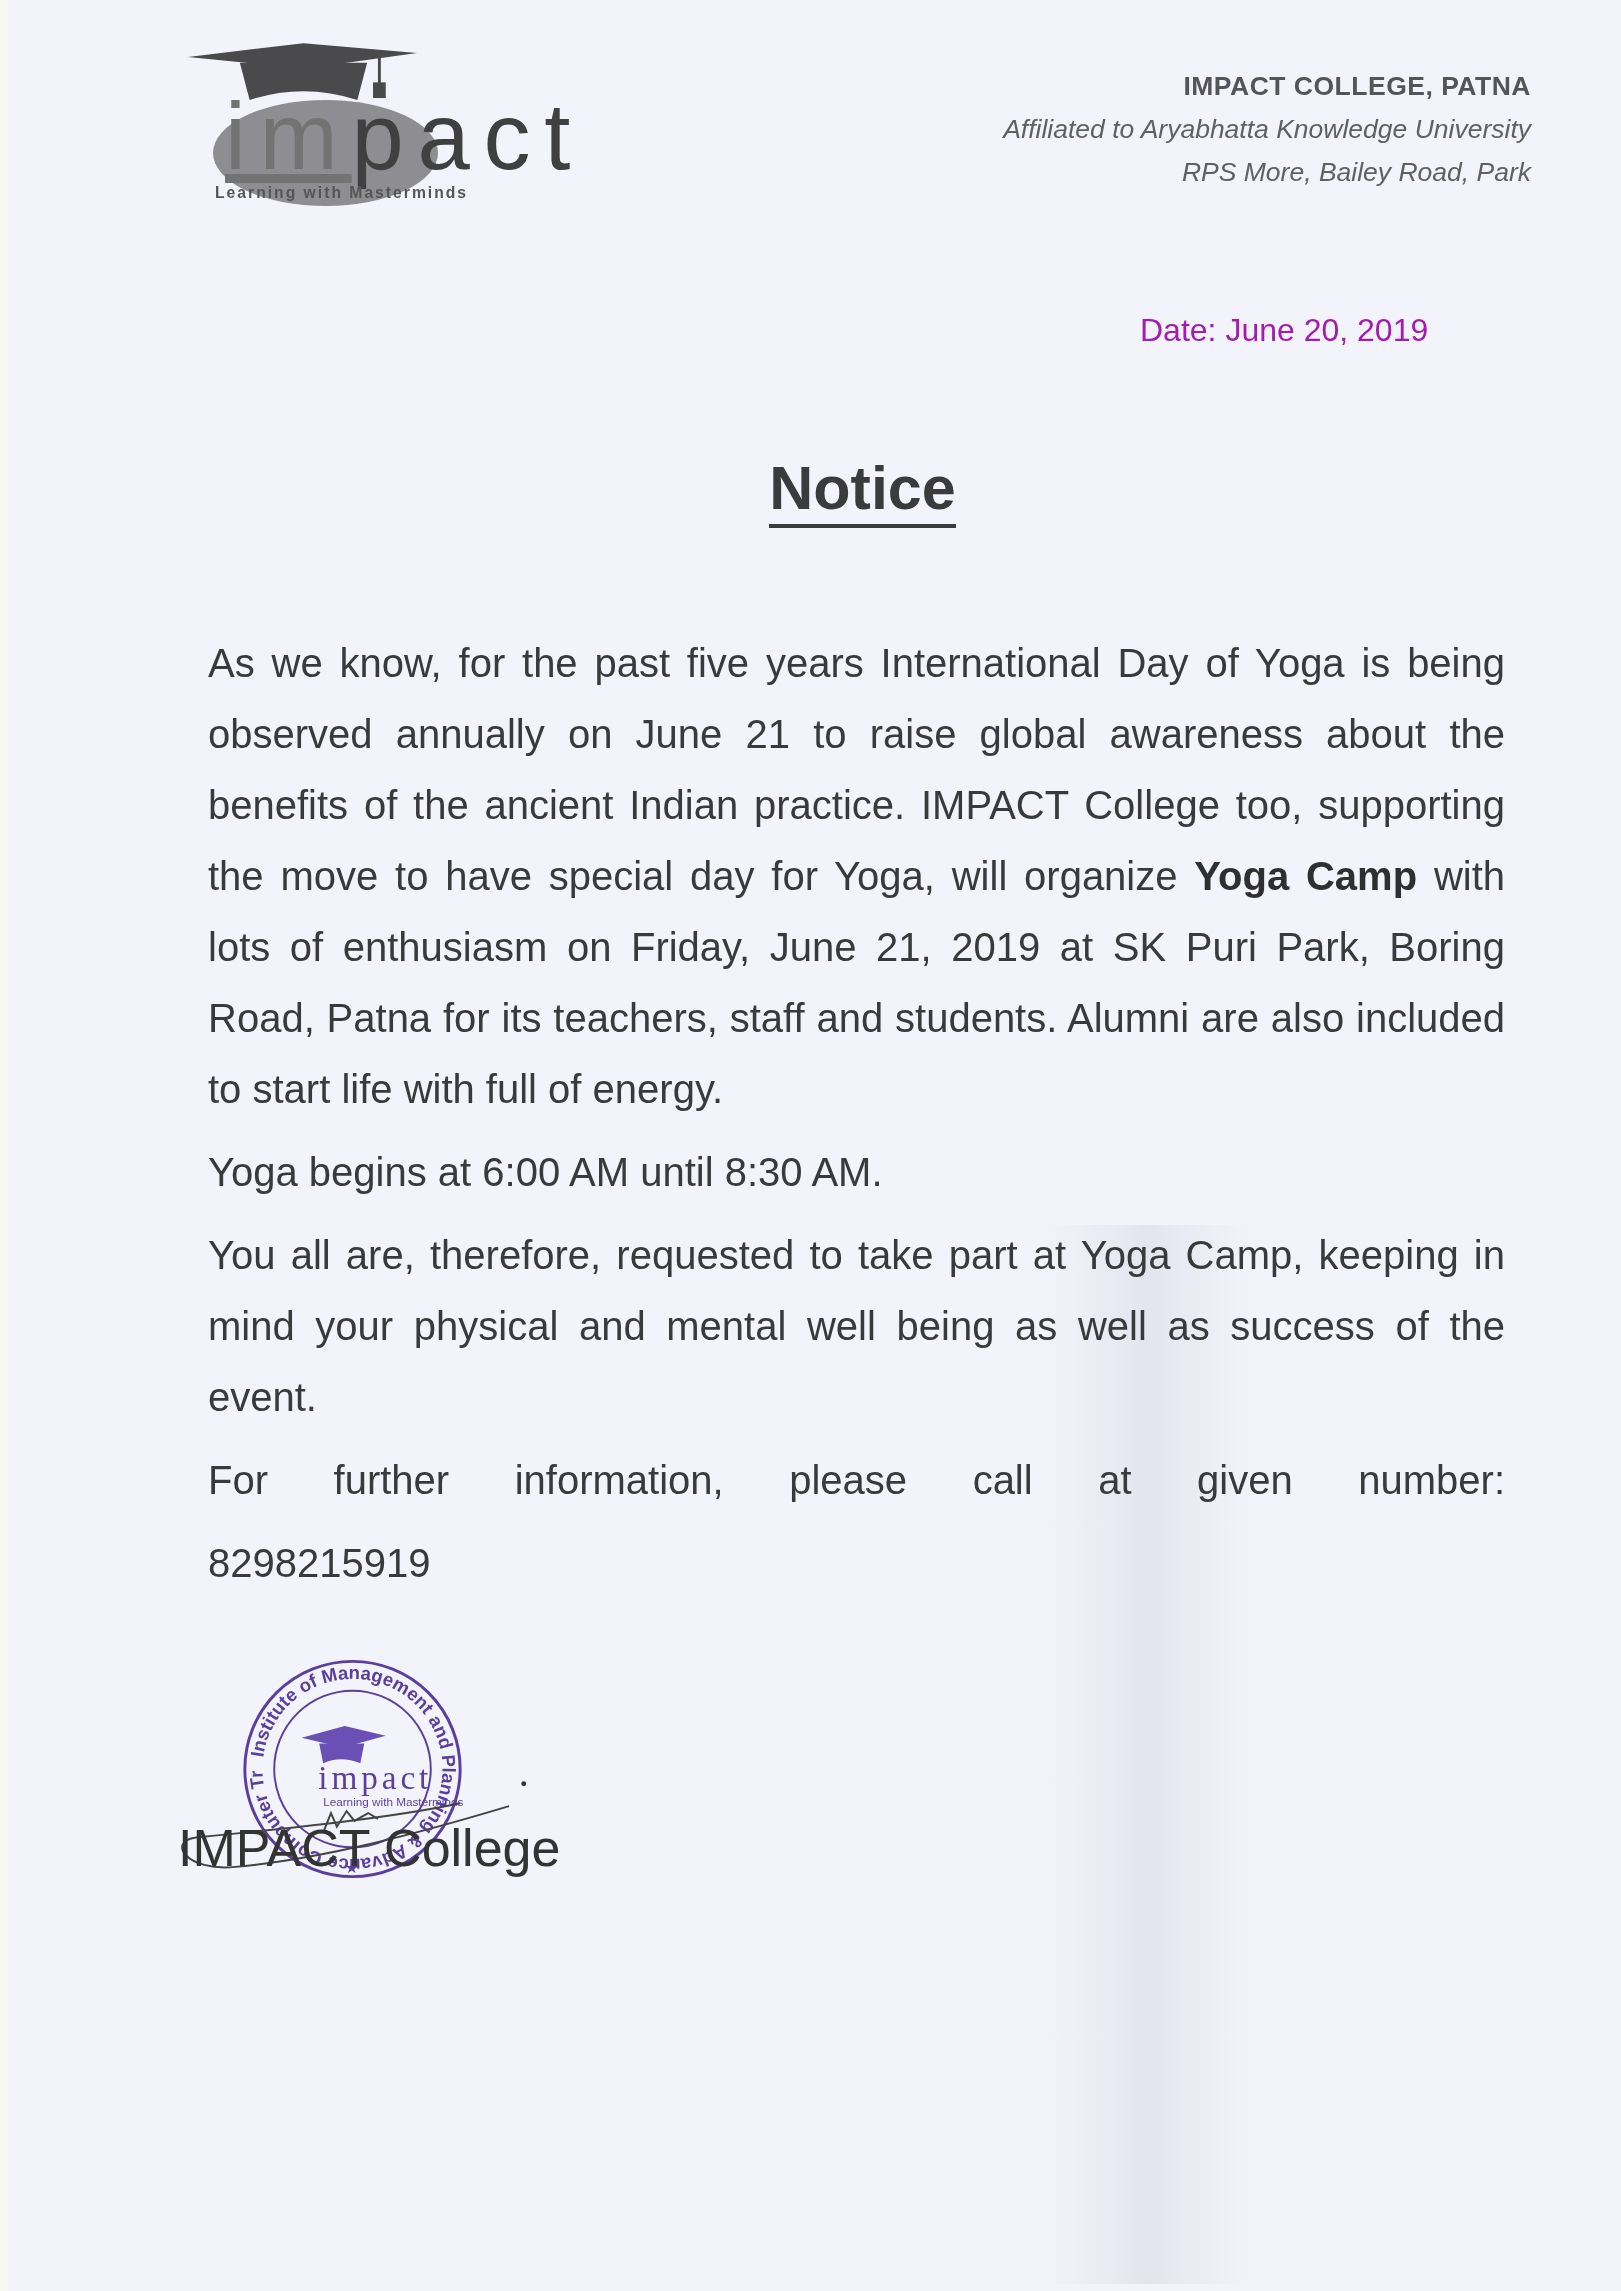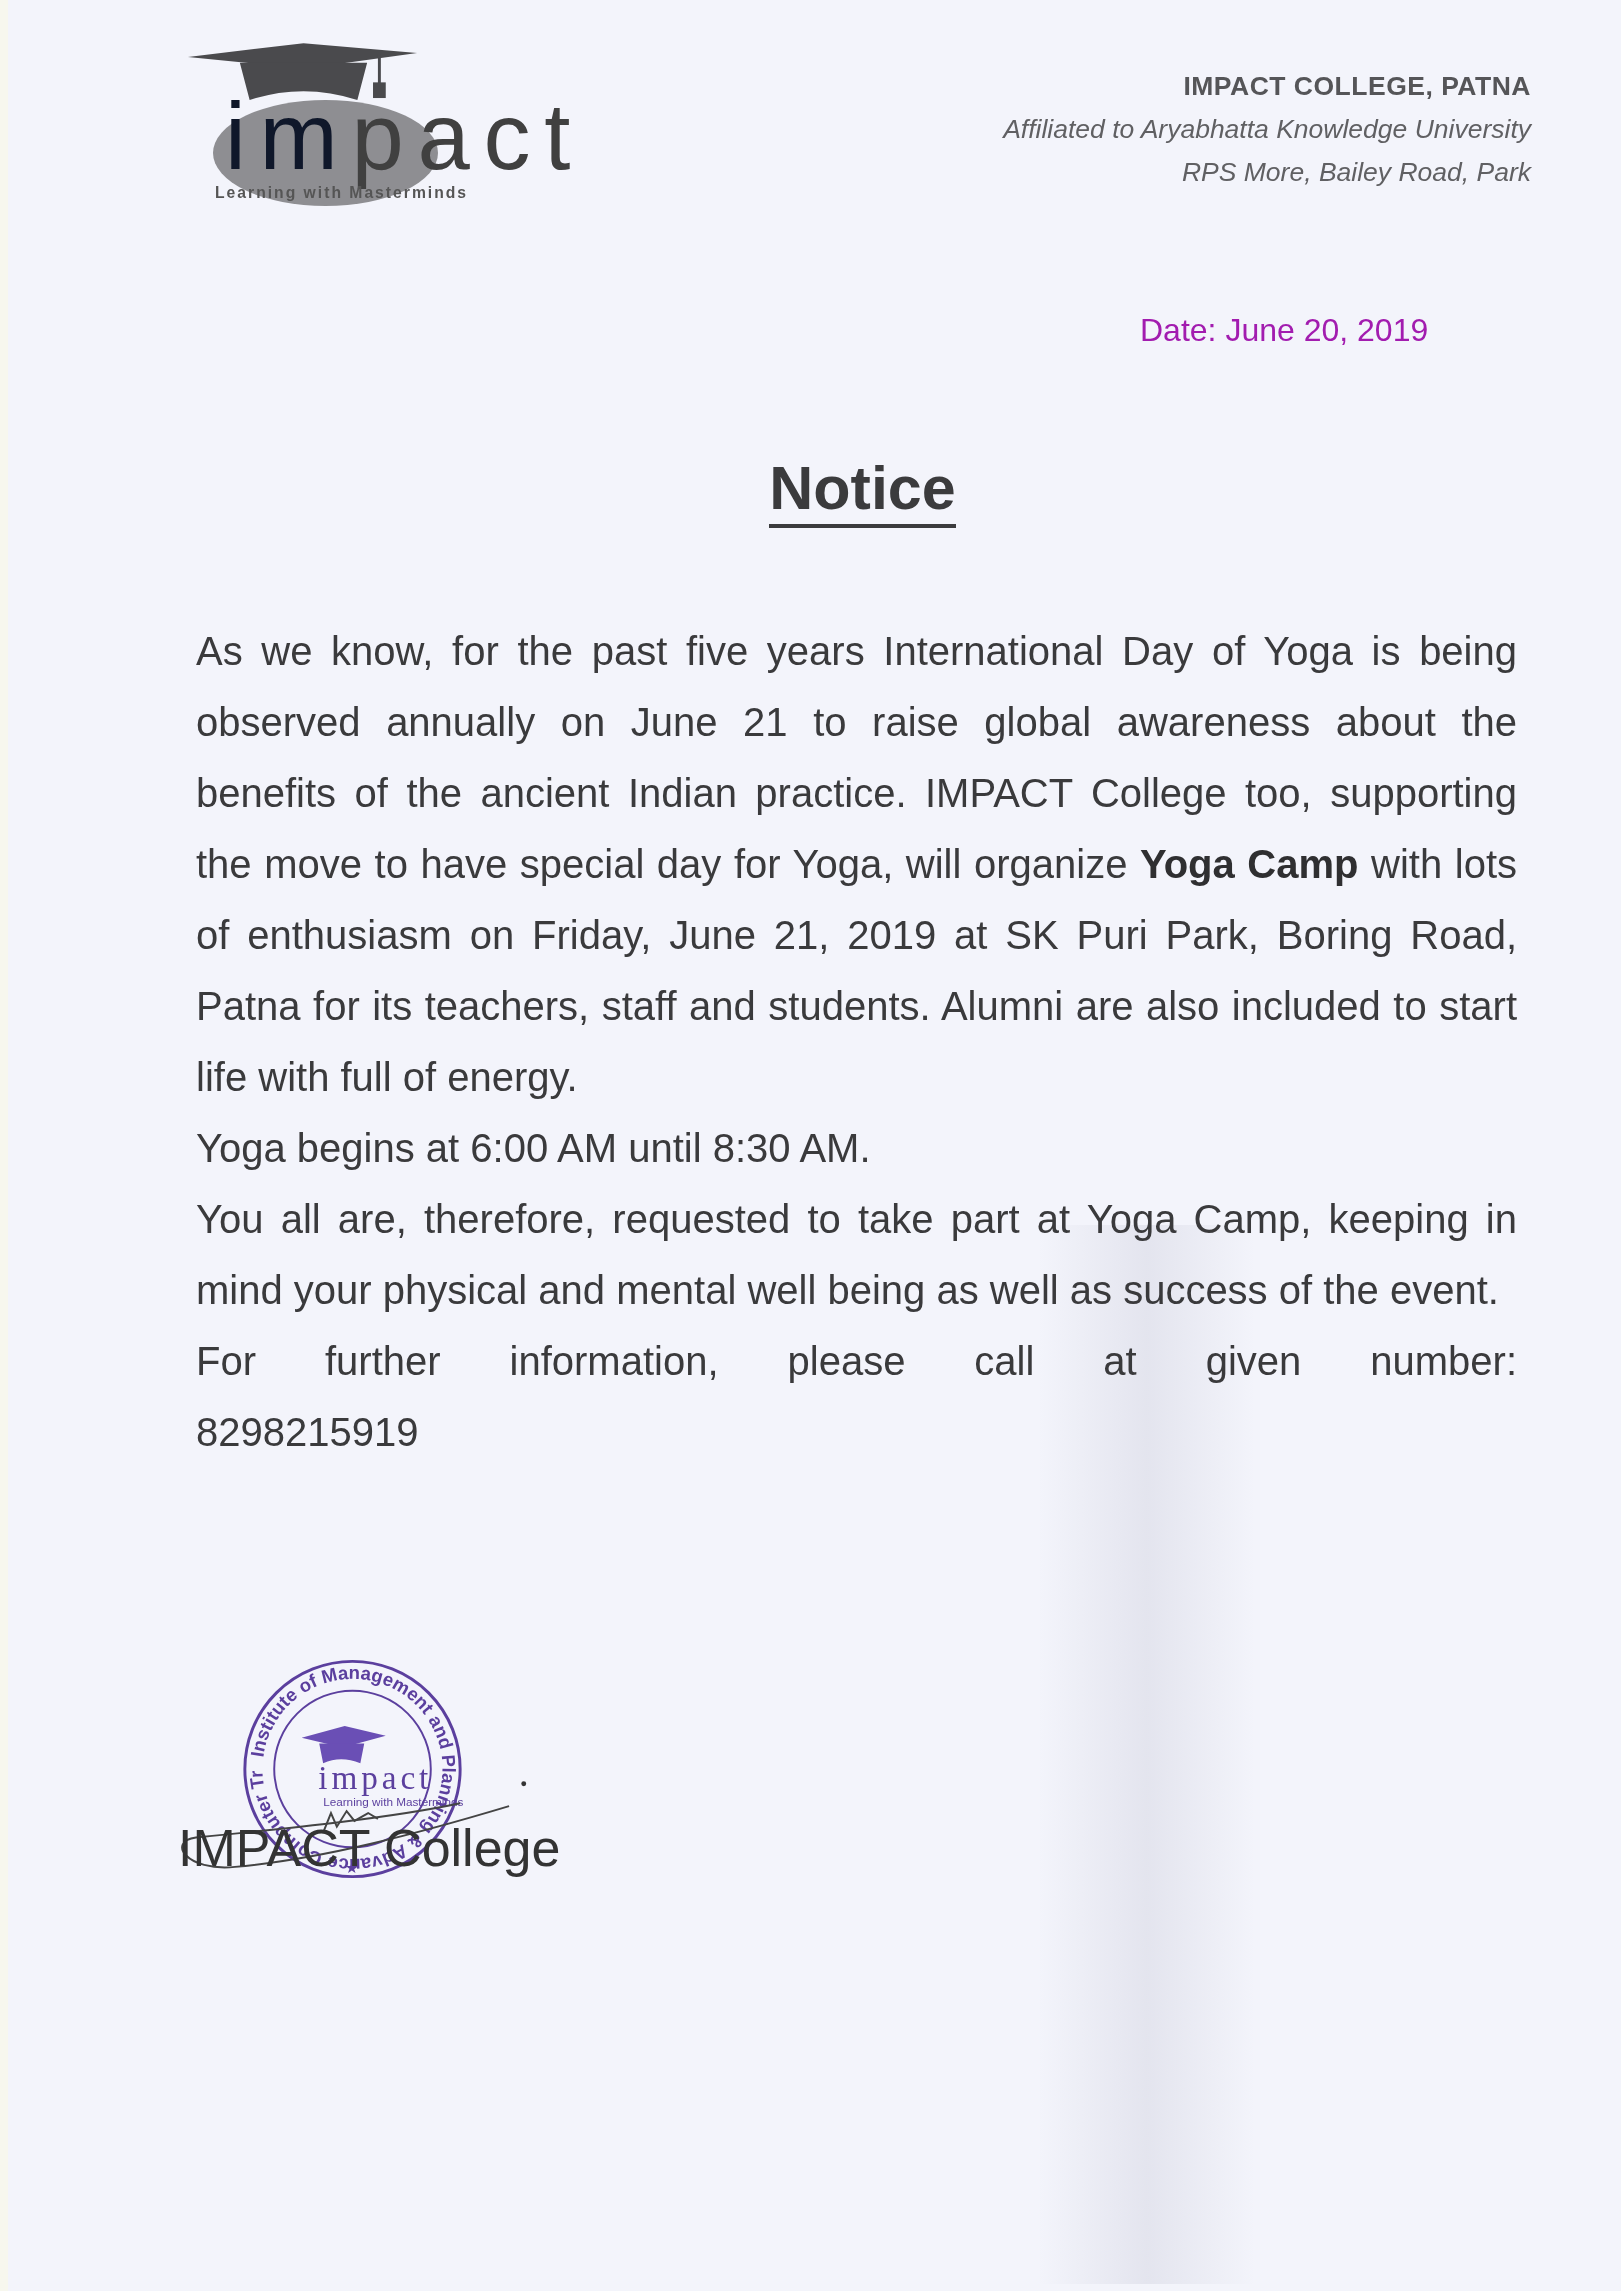--- a/index.html
+++ b/index.html
@@ -20,21 +20,21 @@
   .logo { position: absolute; left: 186px; top: 39px; width: 412px; height: 172px; }
   .logo .cap { position: absolute; left: 0; top: 0; }
   .logo .oval {
     position: absolute; left: 27.4px; top: 61px; width: 225px; height: 106px;
     background: #8e8e92; border-radius: 50%;
   }
   .logo .word {
     position: absolute; left: 39px; top: 51px; font-size: 94px; letter-spacing: 13.7px;
     font-family: "Liberation Sans", sans-serif; line-height: 1;
   }
-  .logo .word .w1 { color: #0f172a; }
+  .logo .word .w1 { color: #737373; text-decoration: underline; }
   .logo .word .w2 { color: #404040; }
   .logo .tagline {
     position: absolute; left: 29px; top: 145px; font-size: 15.7px; font-weight: bold;
     letter-spacing: 2px; color: #555;
   }
 
   
   .inst { position: absolute; right: 90px; top: 65px; text-align: right; line-height: 43px; }
   .inst .name { font-size: 26.5px; font-weight: bold; color: #555558; letter-spacing: 0.5px; }
   .inst .line { font-size: 26.5px; color: #606063; font-style: italic; }
@@ -44,21 +44,21 @@
   .title {
     position: absolute; left: 0; width: 1725px; top: 453px; text-align: center;
     font-size: 61px; font-weight: bold; color: #3b3b3d;
   }
   .title span { border-bottom: 4.9px solid #3b3b3d; padding-bottom: 2px; }
 
   .body {
     position: absolute; left: 196px; top: 616px; width: 1321px;
     font-size: 40px; line-height: 71px; color: #3a3a3c;
   }
-  .body p { margin: 0; text-align: justify; }
+  .body p { margin: 12px; text-align: justify; }
   .body b { font-weight: bold; color: #2f2f31; }
   .justify-last { text-align-last: justify; }
 
   
   .stamp { position: absolute; left: 176px; top: 1632px; width: 353px; height: 274px; }
   .signoff {
     position: absolute; left: 178px; top: 1818px; font-size: 52px; color: #333;
   }
 </style>
 </head>

